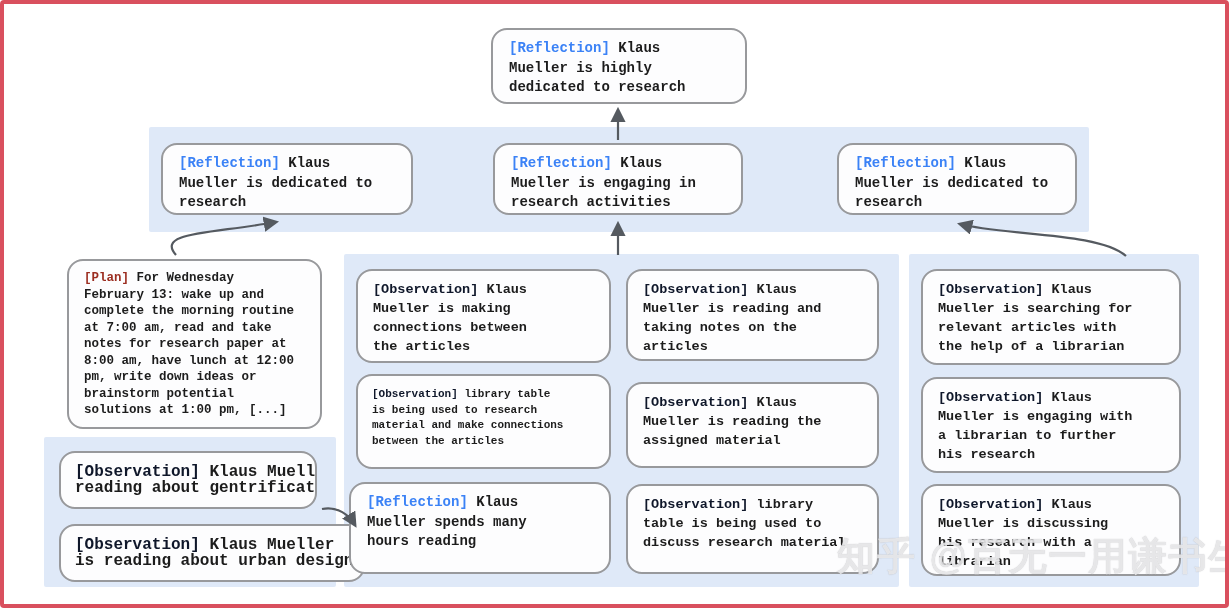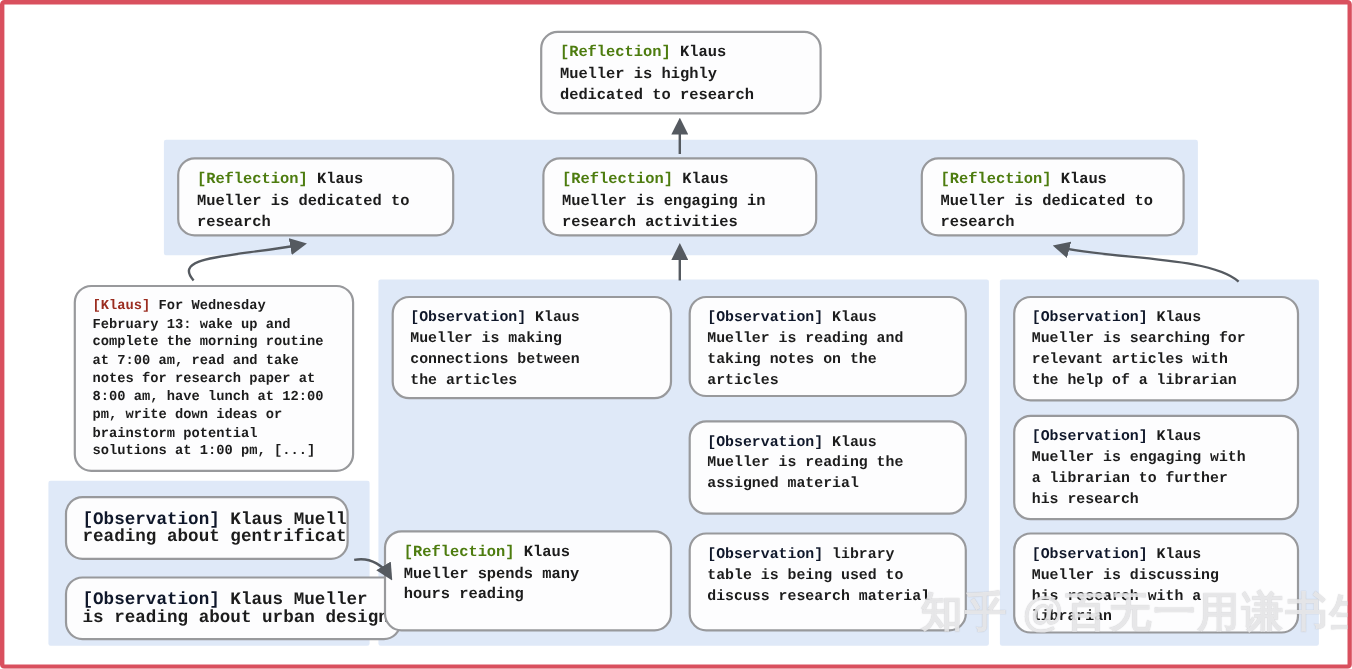--- a/index.html
+++ b/index.html
@@ -23,21 +23,21 @@
     position:absolute;
     box-sizing:border-box;
     background:#fdfdfe;
     border:2px solid #98999c;
     border-radius:16px;
     overflow:hidden;
     font-weight:700;
     white-space:pre;
   }
   .node .txt{white-space:pre;}
-  .tag-reflection{color:#4d7c0f;}
+  .tag-reflection{color:#3b82f6;}
   .tag-observation{color:#0f172a;}
   .tag-plan{color:#9b2d20;}
   .fs14{font-size:14px;line-height:19.5px;padding:9px 16px;}
   .fs135{font-size:13.5px;line-height:19px;padding:9px 15px;}
   .fs125{font-size:12.5px;line-height:16.5px;padding:9px 15px;}
   .fs115{font-size:16px;line-height:16px;padding:11px 14px;}
   .fs11{font-size:11px;line-height:15.5px;padding:11px 14px;}
   svg.arrows{position:absolute;left:0;top:0;pointer-events:none;}
   .watermark{
     position:absolute;
@@ -68,39 +68,43 @@
   <div class="node fs14" style="left:157px;top:139px;width:252px;height:72px;"><span class="tag-reflection">[Reflection]</span><span class="txt"> Klaus
 Mueller is dedicated to
 research</span></div>
   <div class="node fs14" style="left:489px;top:139px;width:250px;height:72px;"><span class="tag-reflection">[Reflection]</span><span class="txt"> Klaus
 Mueller is engaging in
 research activities</span></div>
   <div class="node fs14" style="left:833px;top:139px;width:240px;height:72px;"><span class="tag-reflection">[Reflection]</span><span class="txt"> Klaus
 Mueller is dedicated to
 research</span></div>
 
-  <div class="node fs125" style="left:63px;top:255px;width:255px;height:170px;"><span class="tag-plan">[Klaus]</span><span class="txt"> For Wednesday
+  <div class="node fs125" style="left:63px;top:255px;width:255px;height:170px;"><span class="tag-plan">[Plan]</span><span class="txt"> For Wednesday
 February 13: wake up and
 complete the morning routine
 at 7:00 am, read and take
 notes for research paper at
 8:00 am, have lunch at 12:00
 pm, write down ideas or
 brainstorm potential
 solutions at 1:00 pm, [...]</span></div>
 
   <div class="node fs115" style="left:55px;top:447px;width:258px;height:58px;"><span class="tag-observation">[Observation]</span><span class="txt"> Klaus Mueller is
 reading about gentrification</span></div>
   <div class="node fs115" style="left:55px;top:520px;width:306px;height:58px;"><span class="tag-observation">[Observation]</span><span class="txt"> Klaus Mueller
 is reading about urban design</span></div>
 
   <div class="node fs135" style="left:352px;top:265px;width:255px;height:94px;"><span class="tag-observation">[Observation]</span><span class="txt"> Klaus
 Mueller is making
 connections between
 the articles</span></div>
+  <div class="node fs11" style="left:352px;top:370px;width:255px;height:95px;"><span class="tag-observation">[Observation]</span><span class="txt"> library table
+is being used to research
+material and make connections
+between the articles</span></div>
   <div class="node fs14" style="left:345px;top:478px;width:262px;height:92px;"><span class="tag-reflection">[Reflection]</span><span class="txt"> Klaus
 Mueller spends many
 hours reading</span></div>
 
   <div class="node fs135" style="left:622px;top:265px;width:253px;height:92px;"><span class="tag-observation">[Observation]</span><span class="txt"> Klaus
 Mueller is reading and
 taking notes on the
 articles</span></div>
   <div class="node fs135" style="left:622px;top:378px;width:253px;height:86px;"><span class="tag-observation">[Observation]</span><span class="txt"> Klaus
 Mueller is reading the

